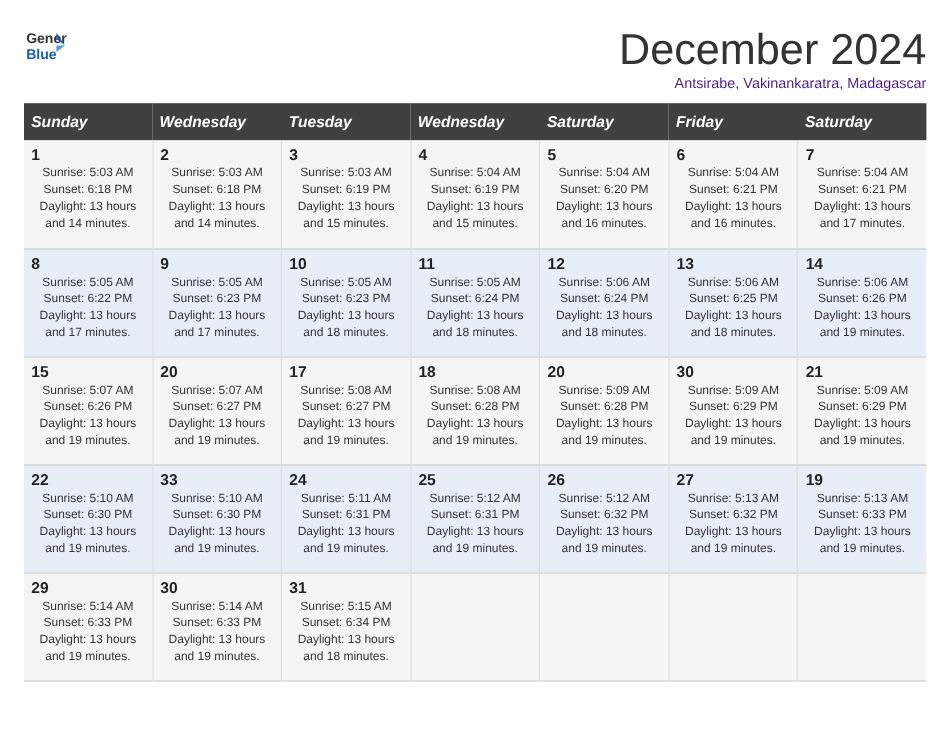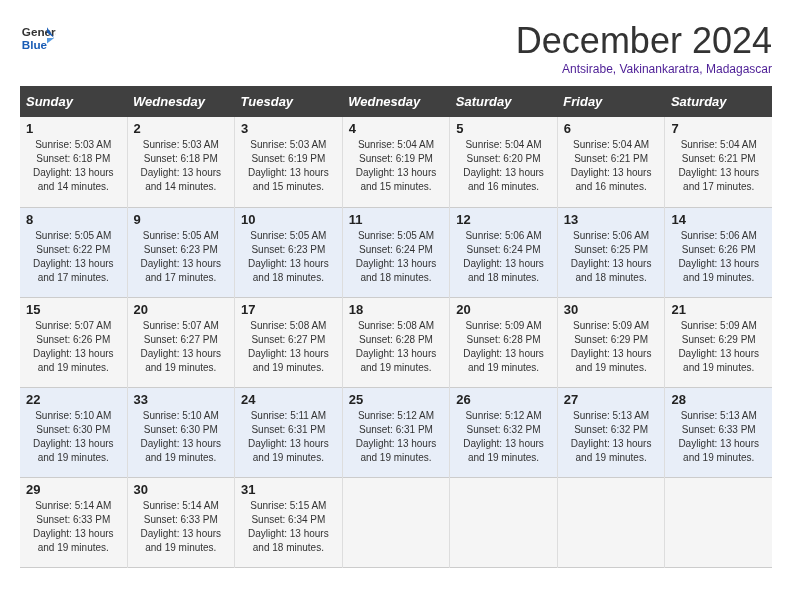--- a/index.html
+++ b/index.html
@@ -222,21 +222,21 @@
         </td>
         <td>
           <span class="day-num">26</span>
           <div class="day-info">Sunrise: 5:12 AM<br>Sunset: 6:32 PM<br>Daylight: 13 hours<br>and 19 minutes.</div>
         </td>
         <td>
           <span class="day-num">27</span>
           <div class="day-info">Sunrise: 5:13 AM<br>Sunset: 6:32 PM<br>Daylight: 13 hours<br>and 19 minutes.</div>
         </td>
         <td>
-          <span class="day-num">28</span>
+          <span class="day-num">19</span>
           <div class="day-info">Sunrise: 5:13 AM<br>Sunset: 6:33 PM<br>Daylight: 13 hours<br>and 19 minutes.</div>
         </td>
       </tr>
       <tr>
         <td>
           <span class="day-num">29</span>
           <div class="day-info">Sunrise: 5:14 AM<br>Sunset: 6:33 PM<br>Daylight: 13 hours<br>and 19 minutes.</div>
         </td>
         <td>
           <span class="day-num">30</span>

